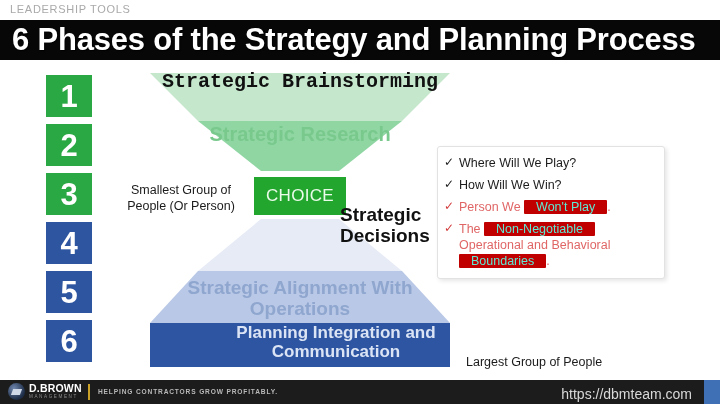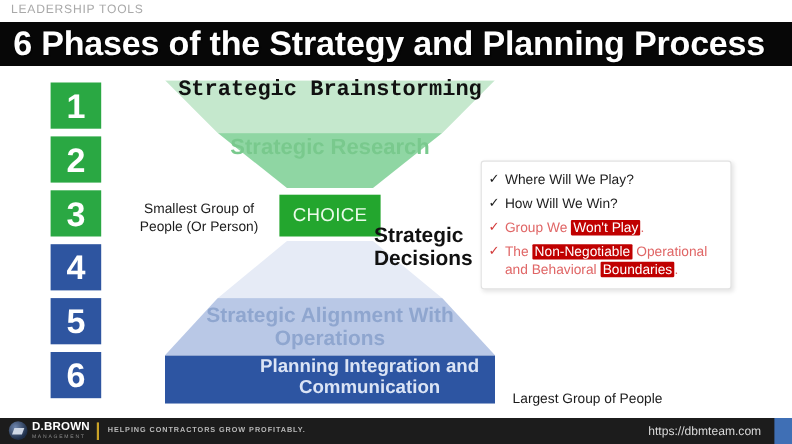--- a/index.html
+++ b/index.html
@@ -94,21 +94,21 @@
     box-shadow:2px 2px 4px rgba(0,0,0,.10);
     padding:8px 6px 9px 6px;box-sizing:border-box;
   }
   .ci{display:flex;align-items:flex-start;margin-bottom:6px;font-size:12.5px;line-height:1.28;}
   .ci:last-child{margin-bottom:0;}
   .ck{width:15px;flex:0 0 15px;font-size:12px;line-height:1.28;}
   .ck.dark{color:#1c1c1c;}
   .ck.red{color:#d33b3b;}
   .ctxt{flex:1;color:#1c1c1c;}
   .ctxt.red{color:#e06666;}
-  .hl{background:#c00000;color:#ffffff;padding:0 2px;border-radius:1px;}
+  .hl{background:#c00000;color:#5eead4;padding:0 12px;border-radius:1px;}
 
   
   .footer{
     position:absolute;left:0;bottom:0;width:720px;height:24px;
     background:#1c1c1c;
   }
   .logo{position:absolute;left:8px;top:3px;display:flex;align-items:center;}
   .logo-mark{
     width:17px;height:17px;border-radius:50%;
     background:radial-gradient(circle at 35% 32%,#6f86ad,#1d2d47 70%);
@@ -121,21 +121,21 @@
   .logo-sub{color:#8c8c8c;font-size:4.6px;letter-spacing:1.6px;margin-top:1px;}
   .divider{
     position:absolute;left:88px;top:4px;width:2px;height:16px;background:#c9a227;
   }
   .tagline{
     position:absolute;left:98px;top:8px;
     color:#b9b9b9;font-size:6.6px;letter-spacing:.85px;font-weight:bold;
   }
   .url{
     position:absolute;right:28px;top:6px;
-    color:#d9d9d9;font-size:11px;
+    color:#d9d9d9;font-size:14px;
   }
   .accent{position:absolute;right:0;top:0;width:16px;height:24px;background:#3f6fb5;}
 </style>
 </head>
 <body>
 
 <div class="slide">
 
   <div class="eyebrow">LEADERSHIP TOOLS</div>
 
@@ -189,21 +189,21 @@
     <div class="ci">
       <span class="ck dark">✓</span>
       <span class="ctxt">Where Will We Play?</span>
     </div>
     <div class="ci">
       <span class="ck dark">✓</span>
       <span class="ctxt">How Will We Win?</span>
     </div>
     <div class="ci">
       <span class="ck red">✓</span>
-      <span class="ctxt red"><span>Group We </span><span class="hl">Won't Play</span><span>.</span></span>
+      <span class="ctxt red"><span>Person We </span><span class="hl">Won't Play</span><span>.</span></span>
     </div>
     <div class="ci">
       <span class="ck red">✓</span>
       <span class="ctxt red"><span>The </span><span class="hl">Non-Negotiable</span><span> Operational and Behavioral </span><span class="hl">Boundaries</span><span>.</span></span>
     </div>
   </div>
 
   <div class="footer">
     <div class="logo">
       <span class="logo-mark">

